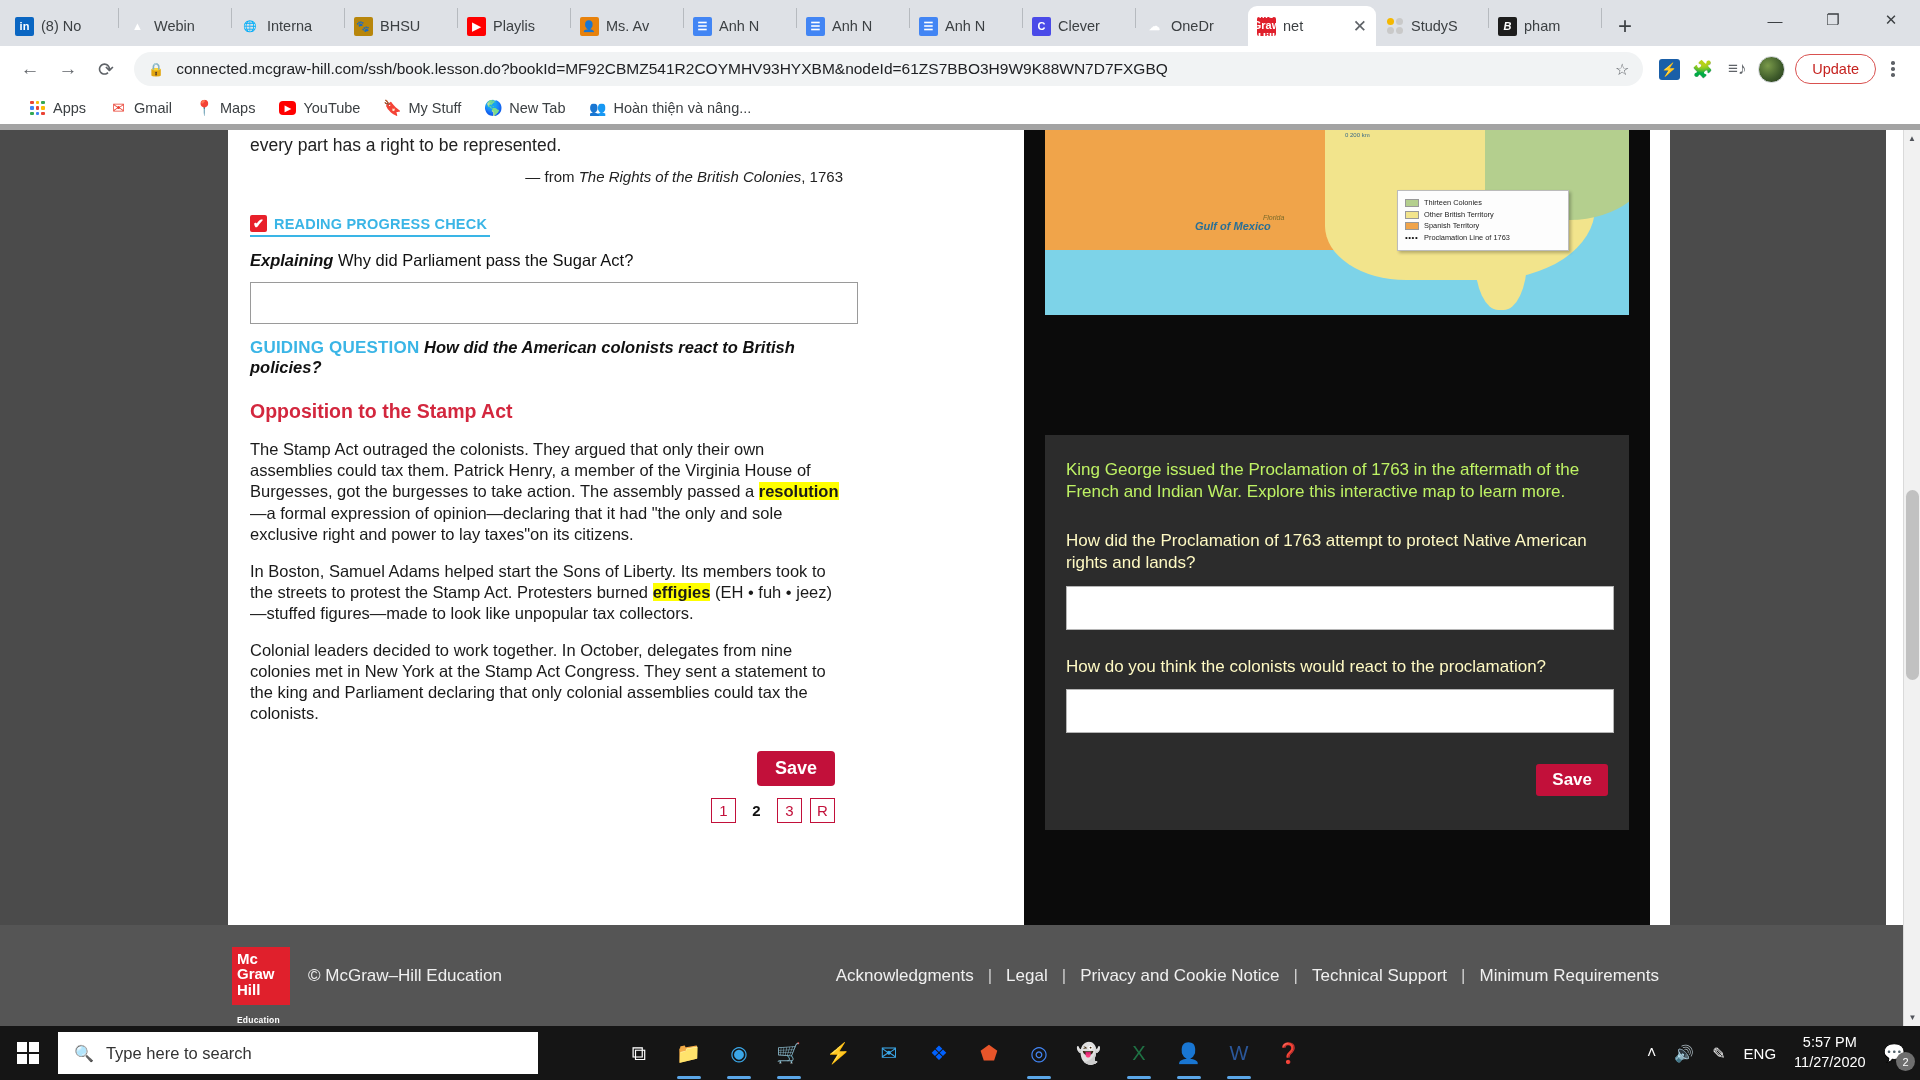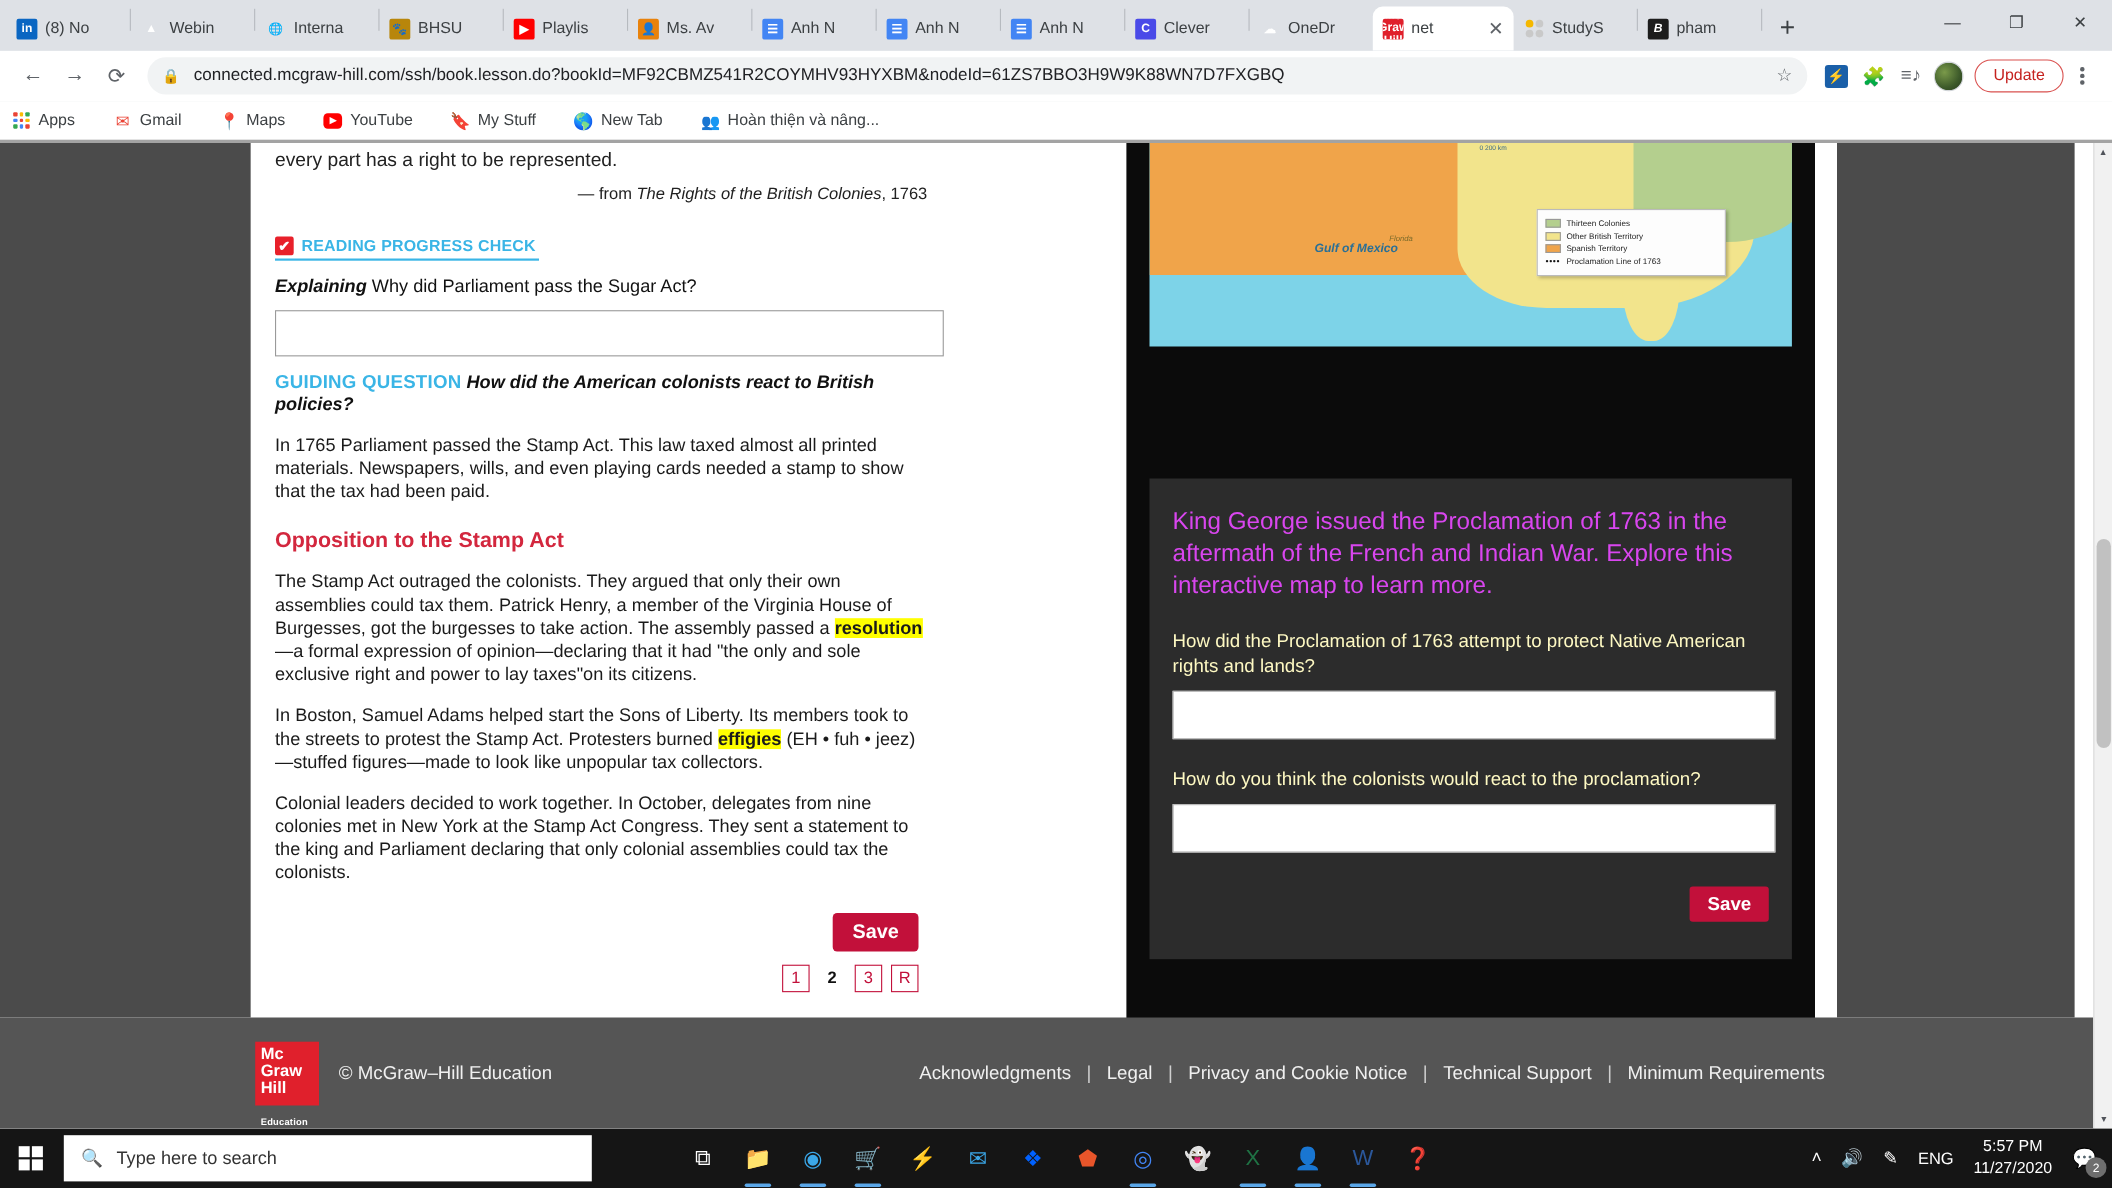--- a/index.html
+++ b/index.html
@@ -87,21 +87,21 @@
     height: 30px; border: 1px solid #d9514f; border-radius: 15px;
     color: #c5221f; font-size: 14.5px; padding: 0 16px; display: flex;
     align-items: center; margin-left: 6px; flex: none;
   }
   .kebab { width: 30px; height: 32px; display: flex; flex-direction: column;
     align-items: center; justify-content: center; gap: 2.5px; flex: none; }
   .kebab i { width: 3.5px; height: 3.5px; background: #5f6368; border-radius: 50%; display: block; }
 
   
   .bookmarks { height: 38px; background: #fff; display: flex; align-items: center;
-    padding: 0 2px; gap: 17px; border-bottom: 3px solid #a3a3a3; }
+    padding: 0 20px; gap: 6px; border-bottom: 6px solid #a3a3a3; }
   .bm { display: flex; align-items: center; gap: 7px; padding: 4px 9px;
     border-radius: 4px; }
   .bm .bmlabel { font-size: 14.5px; color: #3c4043; white-space: nowrap; }
   .bmicon { width: 17px; height: 17px; flex: none; display: flex;
     align-items: center; justify-content: center; font-size: 12px; }
   .grid-icon { display: grid; grid-template-columns: repeat(3,3.5px);
     grid-template-rows: repeat(3,3.5px); gap: 2px; }
   .grid-icon i { display: block; width: 3.5px; height: 3.5px; border-radius: 1px; }
 
   
@@ -176,21 +176,21 @@
   .map-legend .dots { width: 14px; flex: none; font-size: 8px; letter-spacing: .5px;
     color: #111; line-height: 1; }
   .map-scale { position: absolute; left: 300px; top: 2px; font-size: 6px; color: #3b6a86; }
   .map-gulf { position: absolute; left: 150px; top: 90px; font-size: 11px;
     font-style: italic; color: #2a6f96; font-weight: bold; }
   .map-flabel { position: absolute; left: 218px; top: 84px; font-size: 7px;
     font-style: italic; color: #7a6a2a; }
 
   .activity-box { margin-top: 120px; background: #2c2c2c; width: 584px;
     padding: 24px 21px 34px; }
-  .act-intro { color: #d946ef; font-size: 22px; line-height: 1.32; }
+  .act-intro { color: #bef264; font-size: 17px; line-height: 1.32; }
   .act-q { color: #fef9c3; font-size: 17px; line-height: 1.32; margin-top: 26px; }
   .act-input { width: 548px; height: 44px; background: #fff; border: 1px solid #b5b5b5;
     margin-top: 11px; }
   .act-save-row { display: flex; justify-content: flex-end; margin-top: 31px; }
   .act-save { background: #c2103a; color: #fff; font-size: 17px; font-weight: bold;
     padding: 6px 16px; border-radius: 3px; }
 
   
   .footer { position: absolute; left: 0; top: 795px; width: 1903px; height: 101px;
     background: #555555; display: flex; align-items: center; }
@@ -445,21 +445,20 @@
         </div>
 
         <div class="answer-box"></div>
 
 
         <div class="gq">
           <span class="gq-tag">GUIDING QUESTION</span>
           <span class="gq-text">How did the American colonists react to British policies?</span>
         </div>
 
-        <div class="para">In 1765 Parliament passed the Stamp Act. This law taxed almost all printed materials. Newspapers, wills, and even playing cards needed a stamp to show that the tax had been paid.</div>
 
         <div class="h-red sub">Opposition to the Stamp Act</div>
 
         <div class="para">
           <span>The Stamp Act outraged the colonists. They argued that only their own assemblies could tax them. Patrick Henry, a member of the Virginia House of Burgesses, got the burgesses to take action. The assembly passed a </span><span class="hl">resolution</span><span>—a formal expression of opinion—declaring that it had "the only and sole exclusive right and power to lay taxes"on its citizens.</span>
         </div>
 
         <div class="para">
           <span>In Boston, Samuel Adams helped start the Sons of Liberty. Its members took to the streets to protest the Stamp Act. Protesters burned </span><span class="hl">effigies</span><span> (EH • fuh • jeez)—stuffed figures—made to look like unpopular tax collectors.</span>
         </div>

